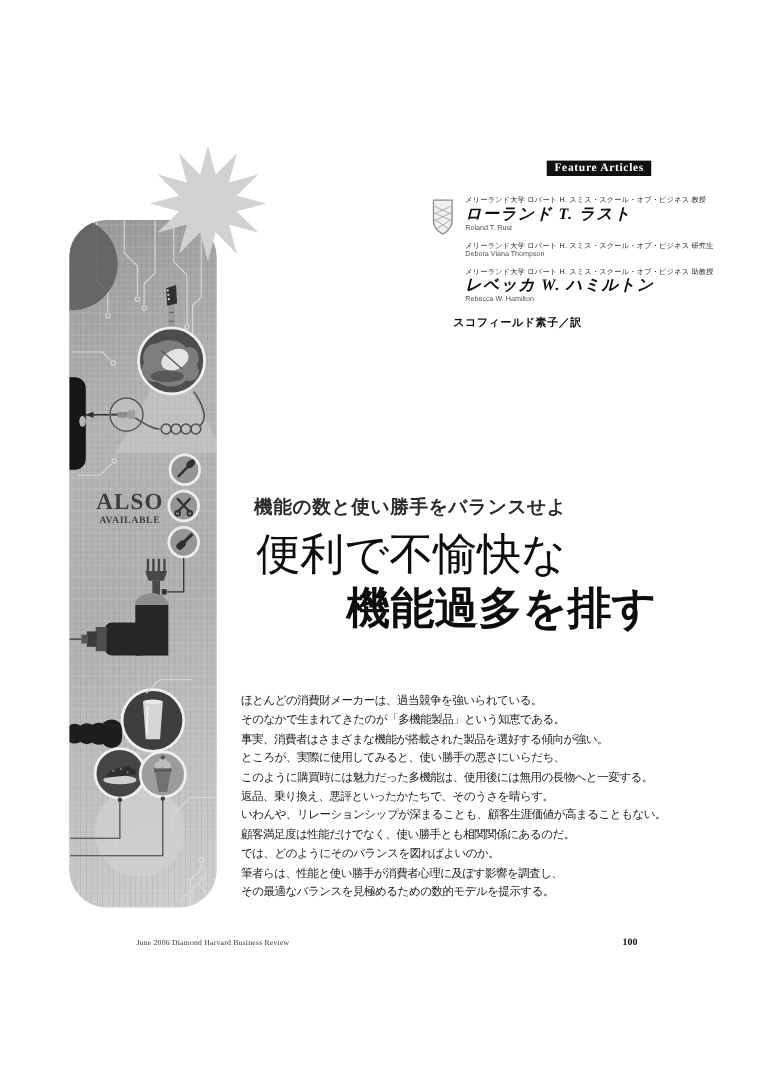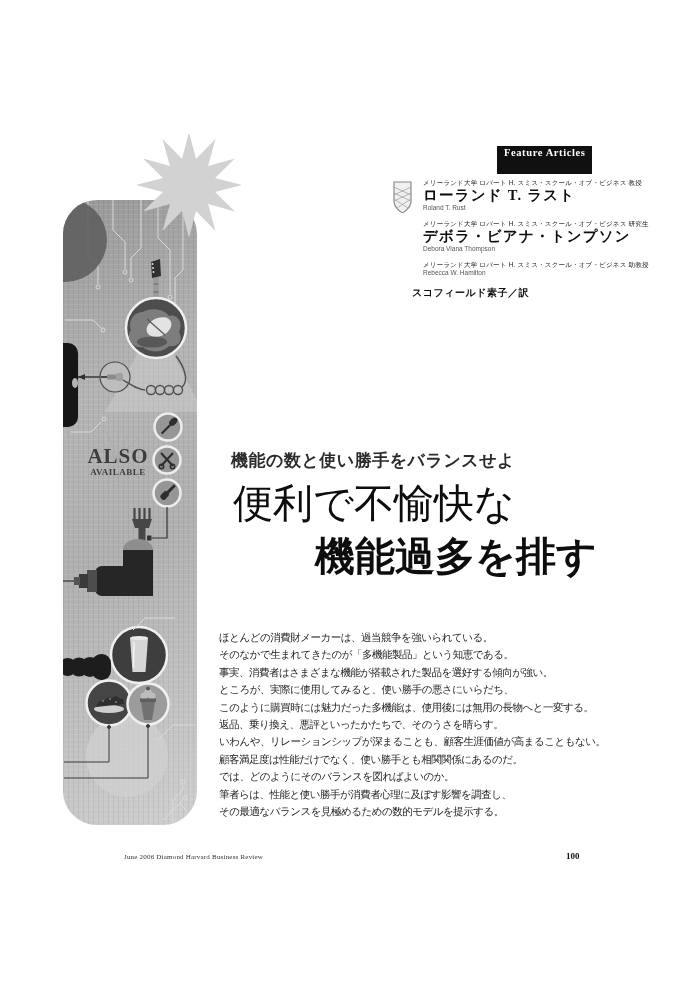--- a/index.html
+++ b/index.html
@@ -2,37 +2,37 @@
 <html><head>
 <meta charset="utf-8">
 <style>
   html,body{margin:0;padding:0;background:#ffffff;}
   .page{
     position:relative;width:700px;height:992px;background:#ffffff;overflow:hidden;
     font-family:"Liberation Serif","DejaVu Serif",serif;color:#1a1a1a;
   }
   
   .feature-label{
-    position:absolute;left:497px;top:146px;height:28px;line-height:14px;
+    position:absolute;left:497px;top:146px;height:14px;line-height:14px;
     background:#101010;color:#ffffff;font-weight:bold;font-size:10.5px;
     padding:0 7px;letter-spacing:.6px;font-family:"Liberation Serif",serif;
   }
   
   .authors{position:absolute;left:393px;top:178px;width:290px;}
   .crest{position:absolute;left:0;top:3px;}
   .author-list{margin-left:30px;}
   .author-entry{margin-bottom:7px;}
   .affil{font-family:"Liberation Sans","DejaVu Sans",sans-serif;font-size:6.5px;color:#222;letter-spacing:.2px;line-height:9px;}
-  .a-name{font-size:14.5px;font-weight:bold;letter-spacing:1.2px;line-height:17px;color:#0d0d0d;}
+  .a-name{font-size:14.5px;font-weight:bold;letter-spacing:1.2px;line-height:17px;color:#0d0d0d;font-style:italic;}
   .romaji{font-family:"Liberation Sans","DejaVu Sans",sans-serif;font-size:6.5px;color:#555;line-height:8px;}
   .translator{margin-left:19px;margin-top:9px;font-size:10px;font-weight:bold;letter-spacing:.5px;color:#111;}
   
   .kicker{position:absolute;left:231px;top:449px;font-size:17px;font-weight:bold;color:#2b2b2b;letter-spacing:.5px;}
   .title1{position:absolute;left:233px;top:482px;font-size:40px;font-weight:normal;color:#0d0d0d;letter-spacing:0px;line-height:44px;}
-  .title2{position:absolute;left:315px;top:535px;font-size:40px;font-weight:bold;color:#0d0d0d;letter-spacing:0px;line-height:44px;}
+  .title2{position:absolute;left:315px;top:535px;font-size:40px;font-weight:bold;color:#0d0d0d;letter-spacing:0px;line-height:44px;font-family:Liberation Mono, monospace;}
   
   .lead{position:absolute;left:219px;top:629px;width:330px;}
   .lead div{font-size:10.5px;line-height:17.4px;letter-spacing:-0.5px;color:#1c1c1c;white-space:nowrap;}
   
   .illu-panel{
     position:absolute;left:63px;top:200px;width:134px;height:625px;border-radius:34px;overflow:hidden;
     background:linear-gradient(155deg,#989898 0%,#b4b4b4 30%,#b0b0b0 55%,#cfcfcf 100%);
   }
   .illu-grid{
     position:absolute;inset:0;
@@ -66,25 +66,25 @@
       </g>
     </svg>
     <div class="author-list">
       <div class="author-entry">
         <div class="affil">メリーランド大学 ロバート H. スミス・スクール・オブ・ビジネス 教授</div>
         <div class="a-name">ローランド T. ラスト</div>
         <div class="romaji">Roland T. Rust</div>
       </div>
       <div class="author-entry">
         <div class="affil">メリーランド大学 ロバート H. スミス・スクール・オブ・ビジネス 研究生</div>
-        <div class="a-name">デボラ・ビアナ・トンプソン</div>
         <div class="romaji">Debora Viana Thompson</div>
       </div>
       <div class="author-entry">
         <div class="affil">メリーランド大学 ロバート H. スミス・スクール・オブ・ビジネス 助教授</div>
+        <div class="a-name">レベッカ W. ハミルトン</div>
         <div class="romaji">Rebecca W. Hamilton</div>
       </div>
     </div>
     <div class="translator">スコフィールド素子／訳</div>
   </div>
 
   <div class="illu-panel">
     <div class="illu-grid"></div>
     <svg class="illu-svg" width="134" height="625" viewBox="0 0 134 625">
 

